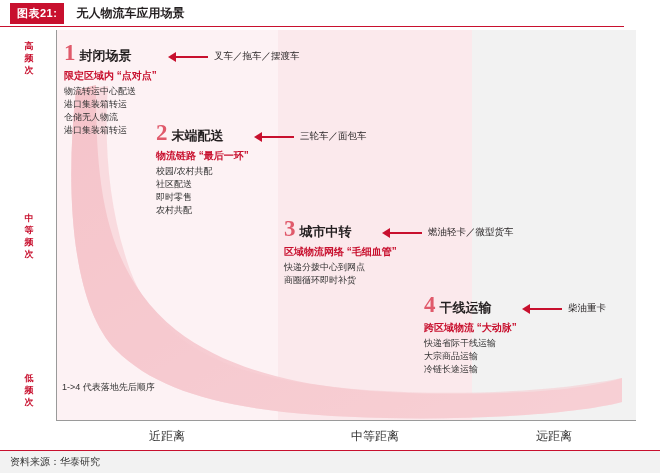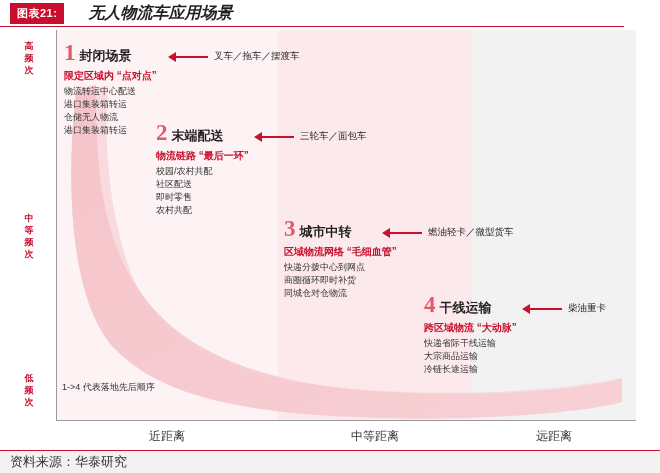--- a/index.html
+++ b/index.html
@@ -8,32 +8,31 @@
     background:#ffffff;
     font-family:"Liberation Sans","DejaVu Sans",sans-serif;
     color:#231f20;
     position:relative;
     overflow:hidden;
   }
   
   #header{
     position:absolute;left:0;top:0;width:624px;height:26px;
     border-bottom:1px solid #c8102e;
-    display:flex;align-items:center;gap:12px;
+    display:flex;align-items:center;
   }
   #header .tag{
     background:#c8102e;color:#fff;
     font-size:11px;font-weight:bold;
     padding:3px 7px;margin-left:10px;
     letter-spacing:.5px;
   }
   #header .htitle{
-    font-size:16px;font-weight:bold;color:#231f20;
+    font-size:12px;font-weight:bold;color:#231f20;
     margin-left:12px;
-    font-style:italic;
   }
   
   #plot{
     position:absolute;left:56px;top:30px;width:580px;height:390px;
   }
   .band{position:absolute;top:0;height:390px;}
   .band1{left:0;width:222px;background:#fdf2f4;}
   .band2{left:222px;width:194px;background:#fbe9ec;}
   .band3{left:416px;width:164px;background:#f2f2f2;}
 
@@ -95,21 +94,21 @@
   
   #footnote{
     position:absolute;left:62px;top:381px;font-size:9px;color:#333;
   }
   
   #sourcebar{
     position:absolute;left:0;bottom:0;width:660px;height:22px;
     background:#f2f2f2;border-top:1px solid #c8102e;
     display:flex;align-items:center;
   }
-  #sourcebar span{font-size:13px;color:#333;margin-left:10px;}
+  #sourcebar span{font-size:10px;color:#333;margin-left:10px;}
 </style>
 </head>
 <body>
 
 <div id="header">
   <div class="tag">图表21:</div>
   <div class="htitle">无人物流车应用场景</div>
 </div>
 
 <div id="plot">
@@ -183,21 +182,20 @@
 
   <div class="block" style="left:228px;top:188px;">
     <div class="blk-head">
       <div class="num">3</div>
       <div class="name">城市中转</div>
     </div>
     <div class="sub">区域物流网络 “毛细血管”</div>
     <div class="bullets">
       <div>快递分拨中心到网点</div>
       <div>商圈循环即时补货</div>
-      <div>同城仓对仓物流</div>
     </div>
   </div>
   <div class="callout" style="left:326px;top:196px;">
     <div class="arrow">
       <div class="head"></div>
         <div class="shaft"></div>
     </div>
     <div class="vtext">燃油轻卡／微型货车</div>
   </div>
 

